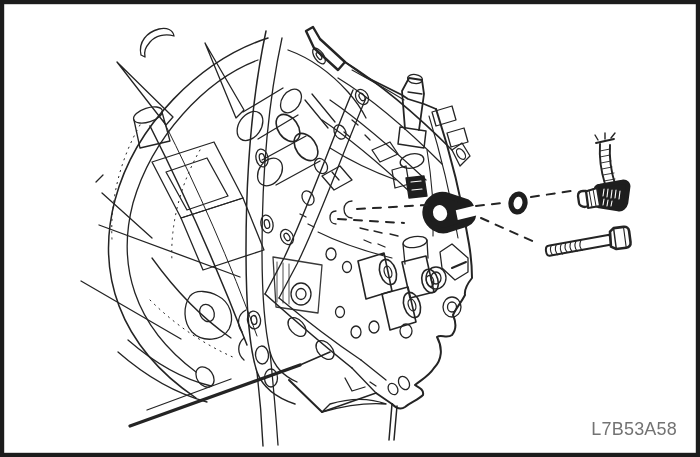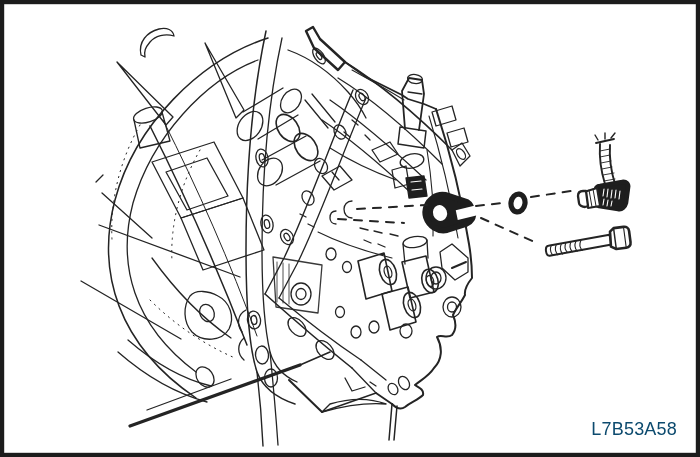--- a/index.html
+++ b/index.html
@@ -1,19 +1,19 @@
 <!DOCTYPE html>
 <html><head>
 <meta charset="utf-8">
 <style>
   html,body{margin:0;padding:0;background:#ffffff;}
   .figure-wrap{position:relative;width:700px;height:457px;background:#ffffff;overflow:hidden;
     font-family:"Liberation Sans", sans-serif;}
   .figure-frame{position:absolute;left:0;top:0;}
-  .figure-code{position:absolute;right:23px;bottom:19px;font-size:18px;line-height:1;letter-spacing:0.2px;color:#0c4a6e;-webkit-font-smoothing:antialiased;}
+  .figure-code{position:absolute;right:23px;bottom:19px;font-size:18px;line-height:1;letter-spacing:0.2px;color:#737373;-webkit-font-smoothing:antialiased;}
   svg{display:block;}
 </style>
 </head>
 <body>
 
 <div class="figure-wrap">
   <svg class="figure-frame" width="700" height="457" viewBox="0 0 700 457">
     <g fill="none" stroke="#242424" stroke-width="1.3" stroke-linecap="round" stroke-linejoin="round">
 
       <g>

